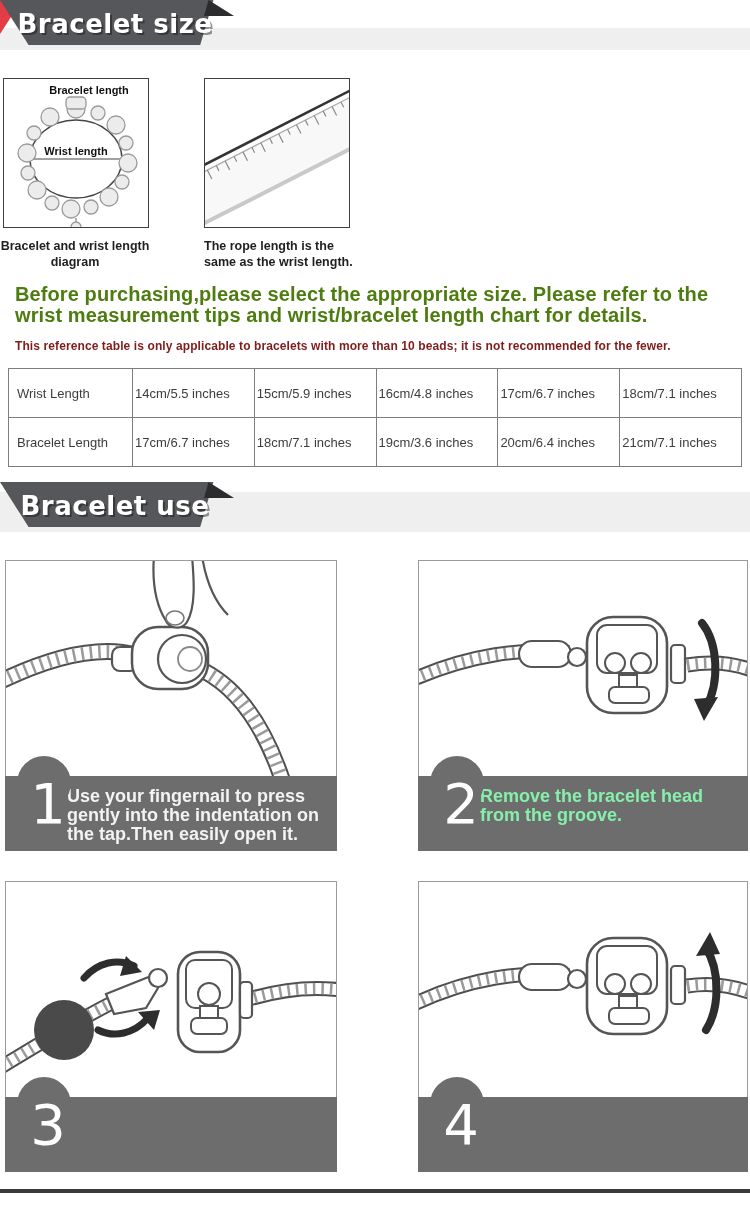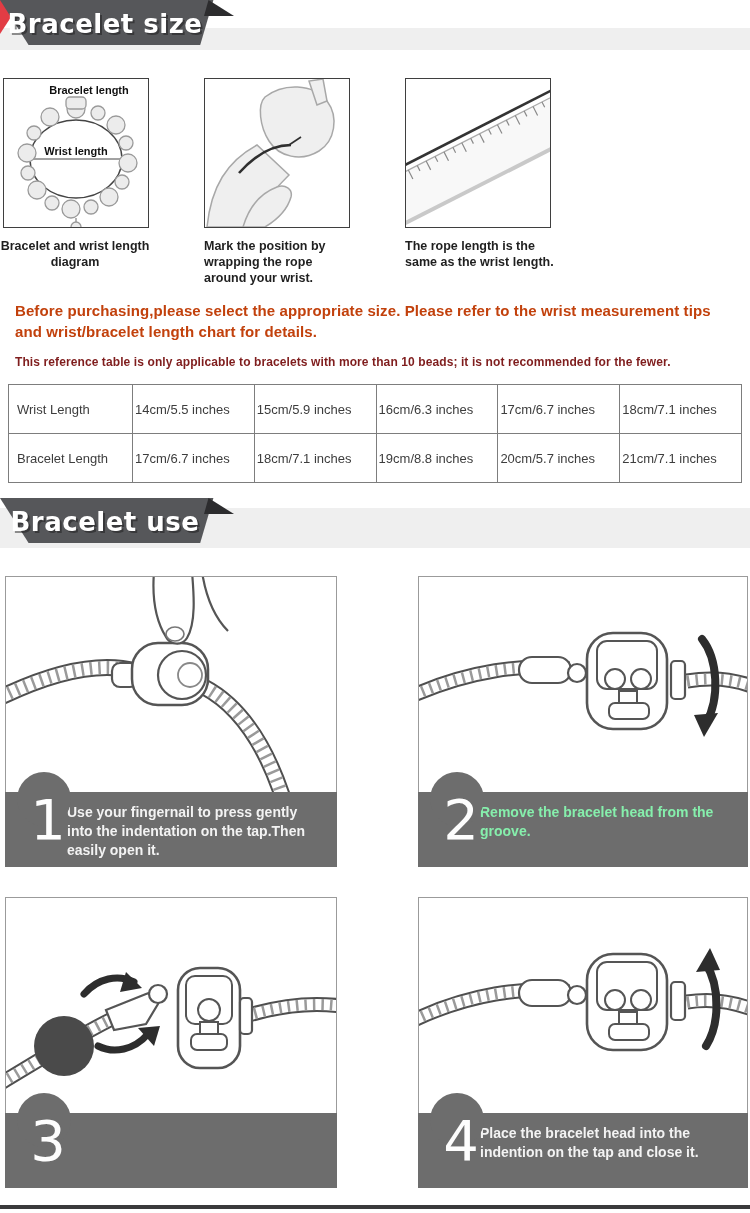--- a/index.html
+++ b/index.html
@@ -17,21 +17,21 @@
   }
   .ribbon-fold{
     position:absolute;left:204px;top:0;width:30px;height:16px;background:#2c2c2e;
     clip-path:polygon(15% 0,100% 100%,0 100%);
   }
   .ribbon-red{
     position:absolute;left:0;top:0;width:22px;height:34px;background:#e23c44;
     clip-path:polygon(0 0,100% 0,0 100%);
   }
   .ribbon-title{
-    position:absolute;left:0;top:0;width:210px;height:48px;
+    position:absolute;left:10px;top:0;width:210px;height:48px;
     display:flex;align-items:center;justify-content:center;
     font-family:"DejaVu Sans",sans-serif;font-weight:bold;font-size:26px;color:#ffffff;
     text-shadow:2px 2px 0 rgba(20,20,20,0.45);letter-spacing:0.5px;
   }
   #header-size{height:50px;}
   #header-size .header-strip{top:28px;height:22px;}
   #header-use{height:55px;margin-top:13px;}
   #header-use .header-strip{top:12px;height:40px;}
   #header-use .ribbon{top:2px;}
 
@@ -56,21 +56,21 @@
   }
   .diagram-label-inner{
     position:absolute;top:66px;left:0;right:0;text-align:center;
     font-weight:bold;font-size:11px;color:#111;
   }
   svg{display:block;}
 
   
   .intro-text{
     margin:14px 15px 0 15px;font-family:"Liberation Sans",sans-serif;
-    font-weight:bold;font-size:15px;line-height:21px;color:#c2410c;letter-spacing:0.1px;
+    font-weight:bold;font-size:20px;line-height:21px;color:#4d7c0f;letter-spacing:0.1px;
   }
   .red-note{
     margin:13px 15px 0 15px;font-weight:bold;font-size:12px;color:#7f1d1d;letter-spacing:0.1px;
   }
 
   
   .size-table{
     margin:15px 8px 0 8px;border-collapse:collapse;table-layout:fixed;width:734px;
   }
   .size-table td{
@@ -95,21 +95,21 @@
   .use-caption::before{
     content:"";position:absolute;left:12px;top:-20px;width:54px;height:54px;
     border-radius:50%;background:#6d6d6d;
   }
   .step-number{
     position:absolute;left:20px;top:-12px;width:46px;text-align:center;
     font-family:"DejaVu Sans",sans-serif;font-weight:normal;font-size:56px;line-height:80px;
     color:#fdfdfd;
   }
   .step-text{
-    margin-left:62px;padding:11px 14px 0 0;font-weight:bold;font-size:14px;line-height:19px;
+    margin-left:62px;padding:11px 14px 0 0;font-weight:bold;font-size:18px;line-height:19px;
   }
   .use-caption.dark-text .step-text{color:#86efac;}
 
   
   .bottom-rule{margin-top:17px;width:750px;height:4px;background:#3a3a3c;}
 </style>
 </head>
 <body>
 
 <div class="section-header" id="header-size">
@@ -150,35 +150,20 @@
         <circle cx="72" cy="148" r="5" fill="#ececec" stroke="#9a9a9a" stroke-width="1.3"></circle>
         <rect x="62" y="18" width="20" height="12" rx="4" fill="#ececec" stroke="#9a9a9a" stroke-width="1.3"></rect>
       </svg>
       <div class="diagram-label-top">Bracelet length</div>
       <div class="diagram-label-inner">Wrist length</div>
     </div>
     <div class="measure-caption cap-center">Bracelet and wrist length diagram</div>
   </div>
 
 
-  <div class="measure-col">
-    <div class="measure-box">
-      <svg width="144" height="148" viewBox="0 0 144 148">
-        <g fill="#efefef" stroke="#a8a8a8" stroke-width="1.5">
-          <path d="M60,18 C78,4 108,4 122,22 C134,38 130,62 114,72 C96,83 74,78 64,62 C55,48 52,26 60,18 Z"></path>
-          <path d="M104,2 L112,26 L122,22 L118,0 Z"></path>
-          <path d="M2,148 C6,108 22,82 52,66 L84,96 C62,118 50,134 44,148 Z"></path>
-          <path d="M38,148 C44,128 56,114 72,108 C80,105 88,110 86,118 C82,132 70,142 60,148 Z"></path>
-        </g>
-        <path d="M34,94 C50,76 68,66 86,66" stroke="#2f2f2f" stroke-width="2.6" fill="none"></path>
-        <path d="M84,66 L96,58" stroke="#2f2f2f" stroke-width="1.6" fill="none"></path>
-      </svg>
-    </div>
-    <div class="measure-caption cap-left">Mark the position by wrapping the rope around your wrist.</div>
-  </div>
 
   <div class="measure-col">
     <div class="measure-box">
       <svg width="144" height="148" viewBox="0 0 144 148">
         <g transform="rotate(-27 72 78)">
           <rect x="-40" y="58" width="230" height="46" fill="#f8f8f8" stroke="#aaaaaa" stroke-width="1.3"></rect>
           <path d="M-40,52 L190,52" stroke="#333" stroke-width="2.6"></path>
           <path d="M-36,58 v10 M-26,58 v6 M-16,58 v10 M-6,58 v6 M4,58 v10 M14,58 v6 M24,58 v10 M34,58 v6 M44,58 v10 M54,58 v6 M64,58 v10 M74,58 v6 M84,58 v10 M94,58 v6 M104,58 v10 M114,58 v6 M124,58 v10 M134,58 v6 M144,58 v10 M154,58 v6 M164,58 v10 M174,58 v6" stroke="#8a8a8a" stroke-width="1.2" fill="none"></path>
           <path d="M-40,104 L190,104" stroke="#c9c9c9" stroke-width="4"></path>
         </g>
@@ -190,30 +175,30 @@
 
 <div class="intro-text">Before purchasing,please select the appropriate size. Please refer to the wrist measurement tips and wrist/bracelet length chart for details.</div>
 <div class="red-note">This reference table is only applicable to bracelets with more than 10 beads; it is not recommended for the fewer.</div>
 
 <table class="size-table">
   <tbody>
     <tr>
       <td class="row-label">Wrist Length</td>
       <td>14cm/5.5 inches</td>
       <td>15cm/5.9 inches</td>
-      <td>16cm/6.3 inches</td>
+      <td>16cm/4.8 inches</td>
       <td>17cm/6.7 inches</td>
       <td>18cm/7.1 inches</td>
     </tr>
     <tr>
       <td class="row-label">Bracelet Length</td>
       <td>17cm/6.7 inches</td>
       <td>18cm/7.1 inches</td>
-      <td>19cm/8.8 inches</td>
-      <td>20cm/5.7 inches</td>
+      <td>19cm/3.6 inches</td>
+      <td>20cm/6.4 inches</td>
       <td>21cm/7.1 inches</td>
     </tr>
   </tbody>
 </table>
 
 <div class="section-header" id="header-use">
   <div class="header-strip"></div>
   <div class="ribbon">
     <div class="ribbon-main"></div>
     <div class="ribbon-fold"></div>
@@ -329,18 +314,17 @@
         <circle cx="222" cy="102" r="10" fill="#ffffff" stroke="#555" stroke-width="2"></circle>
         <rect x="200" y="114" width="18" height="14" fill="#ffffff" stroke="#555" stroke-width="2"></rect>
         <rect x="190" y="126" width="40" height="16" rx="6" fill="#ffffff" stroke="#555" stroke-width="2"></rect>
         <rect x="252" y="84" width="14" height="38" rx="4" fill="#ffffff" stroke="#555" stroke-width="2.2"></rect>
         <path d="M287,148 C301,126 301,88 287,66" fill="none" stroke="#2d2d2d" stroke-width="8" stroke-linecap="round"></path>
         <polygon points="277,74 301,72 291,50" fill="#2d2d2d"></polygon>
       </svg>
     </div>
     <div class="use-caption">
       <div class="step-number">4</div>
-      <div class="step-text">Place the bracelet head into the indention on the tap and close it.</div>
     </div>
   </div>
 </div>
 
 <div class="bottom-rule"></div>
 
 </body></html>

